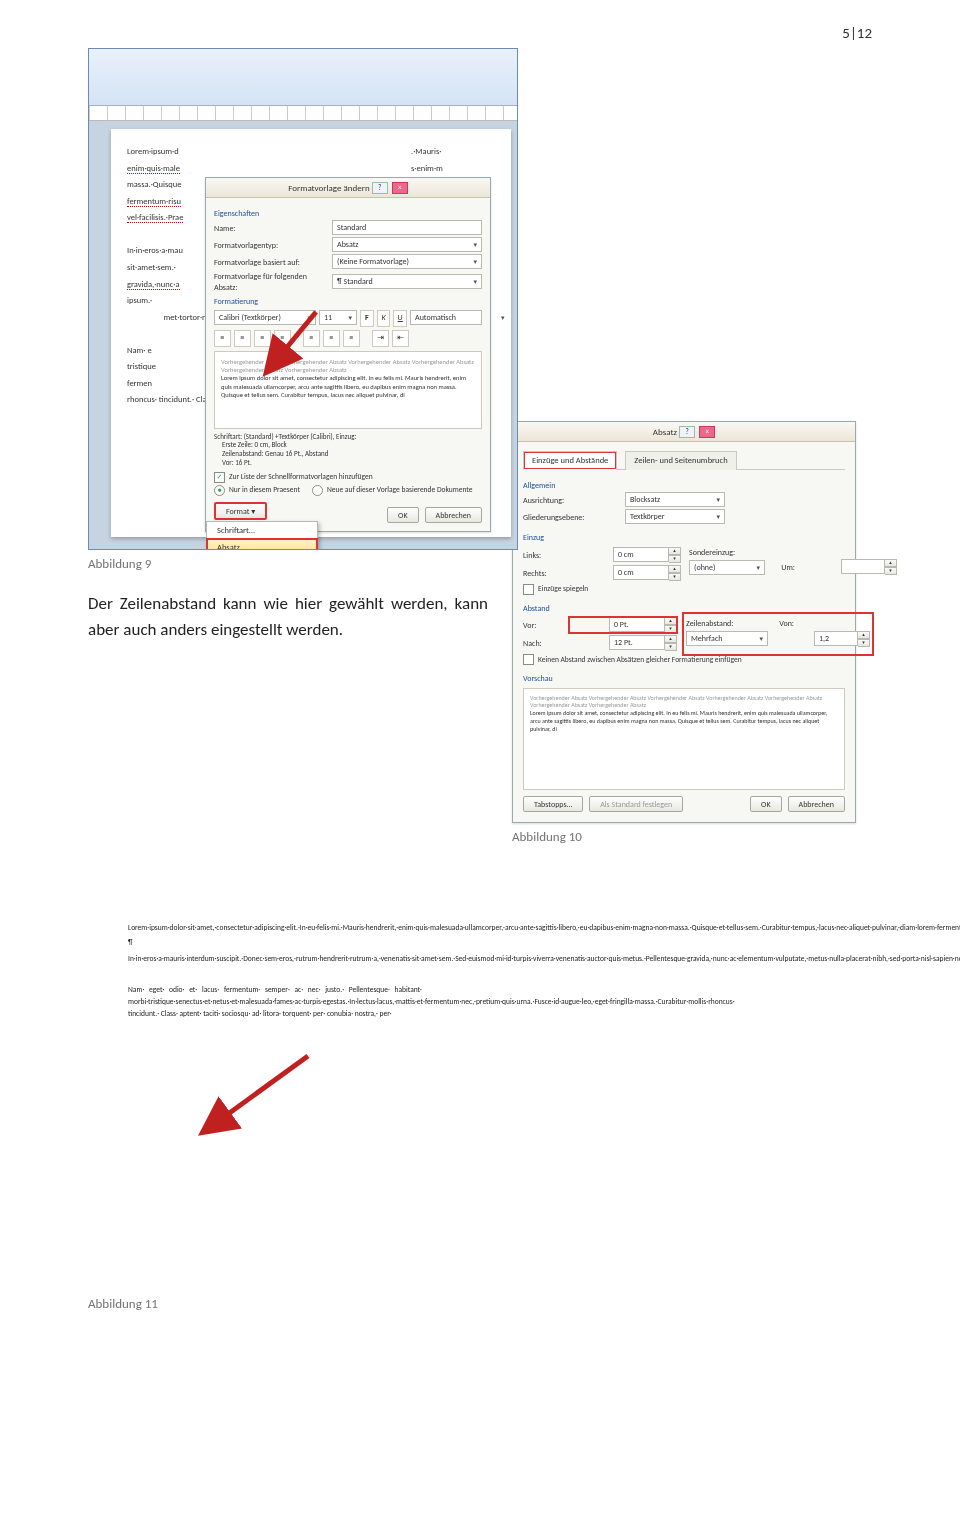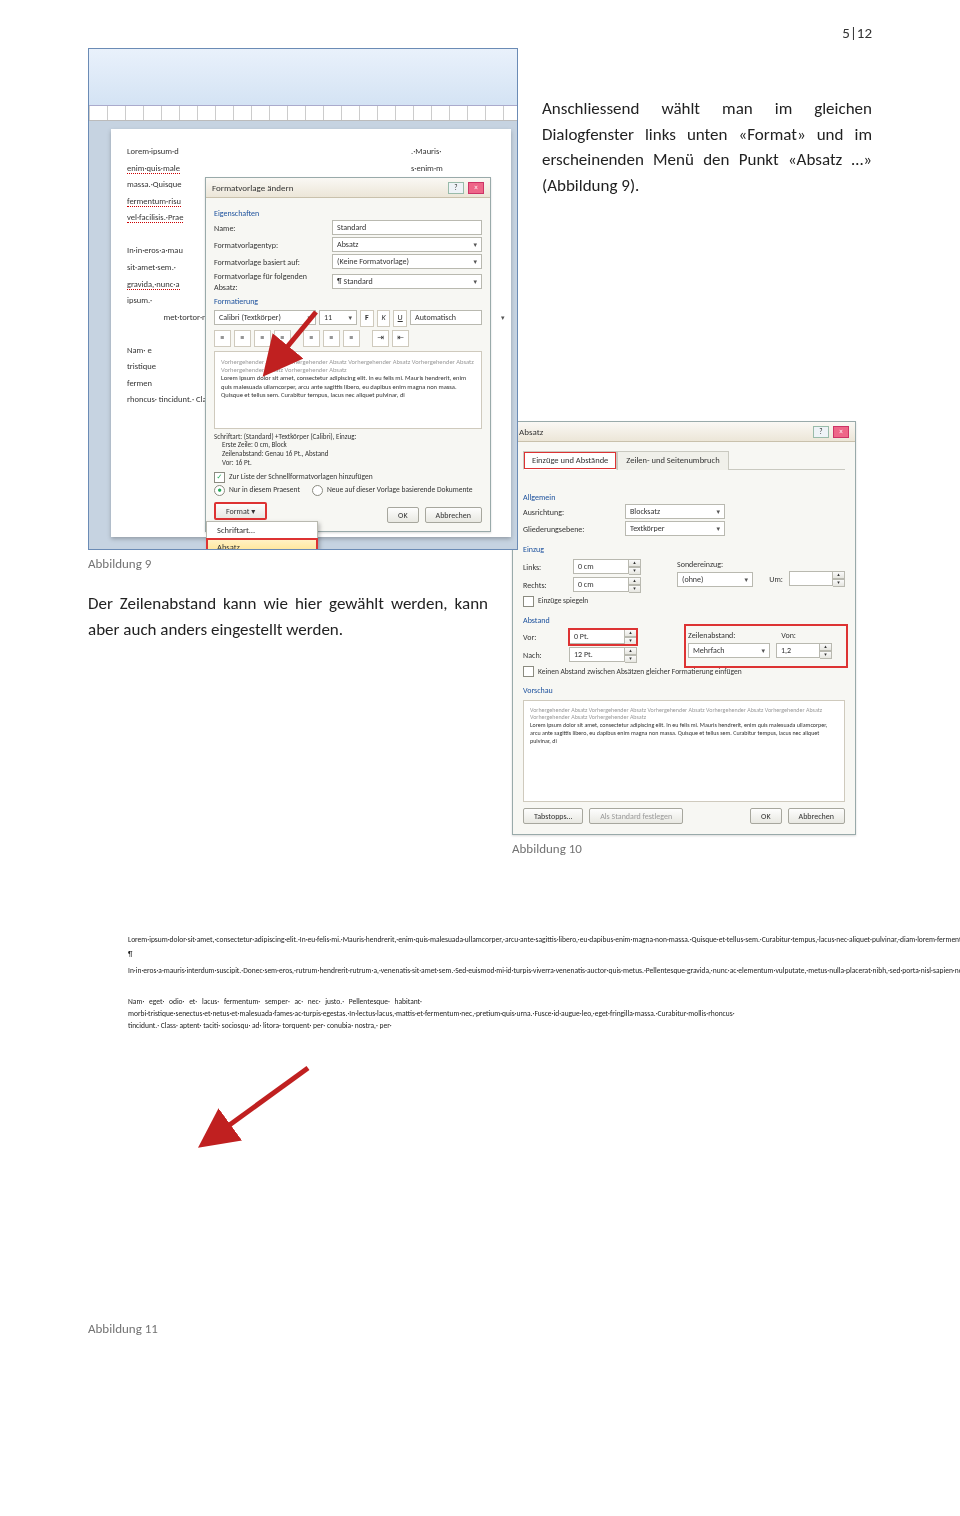--- a/index.html
+++ b/index.html
@@ -95,21 +95,21 @@
     position: absolute;
     left: 116px; top: 56px;
     width: 284px;
     z-index: 3;
   }
   .dlg-title {
     background: linear-gradient(#faf8f4,#ece6d8);
     border-bottom: 1px solid #c9c1ac;
     padding: 3px 6px;
     font-size: 9px;
-    display:flex; justify-content:space-between; align-items:center;
+    display:flex; justify-content:center; align-items:center;
   }
   .dlg-winbtns span{
     display:inline-block;width:14px;height:10px;border:1px solid #9ba;
     margin-left:2px;text-align:center;line-height:9px;font-size:7px;
     background:#eef3f7;
   }
   .dlg-winbtns .x{background:#e68;color:#fff;border-color:#c36;}
   .dlg-body { background:#f7f7f3; padding:6px 8px 8px; font-size:8px; }
   .dlg-section { font-size:8px; color:#1a4f9c; margin:4px 0 2px; }
   .dlg-field { display:flex; gap:6px; align-items:center; margin:2px 0; }
@@ -156,28 +156,28 @@
     outline:2px solid #d33;outline-offset:-1px;
   }
   .big-arrow{
     position:absolute;left:172px;top:186px;z-index:4;
     width:60px;height:70px;pointer-events:none;
   }
 
   
   .fig10 { width: 344px; margin-top: 64px; }
   .fig10 .dlg-body{padding:8px 10px 10px;}
-  .tabs{display:flex;gap:0;border-bottom:1px solid #c9c9c0;margin-bottom:22px;}
+  .tabs{display:flex;gap:8px;border-bottom:1px solid #c9c9c0;margin-bottom:10px;}
   .tab{padding:3px 8px;font-size:8.5px;border:1px solid #c9c9c0;border-bottom:none;
     background:#f0f0ea;position:relative;top:1px;}
   .tab.active{background:#fff;border-bottom:1px solid #fff;}
   .tab.redline{box-shadow:inset 0 0 0 1px #d33;}
   .twocol{display:flex;gap:8px;}
   .spin{display:flex;}
-  .spin .ibox{width:46px;flex:none;}
+  .spin .ibox{width:46px;flex:none;margin-left:40px;}
   .spin .ud{display:flex;flex-direction:column;}
   .spin .ud span{width:11px;height:6px;border:1px solid #b9b9b0;border-left:0;
     background:linear-gradient(#fafafa,#e6e6e0);font-size:5px;text-align:center;line-height:5px;}
   .group-redfull{outline:2px solid #d33;outline-offset:1px;padding:1px;}
   .redfield{outline:2px solid #d33;outline-offset:-1px;}
   .preview2{border:1px solid #cfcabd;background:#fff;margin:4px 0;padding:6px;
     font-size:6px;color:#999;line-height:1.3;height:88px;overflow:hidden;}
   .preview2 .dark{color:#333;}
 
   
@@ -356,23 +356,20 @@
                   </marker>
                 </defs>
               <line x1="55" y1="5" x2="8" y2="62" stroke="#c02020" stroke-width="5" marker-end="url(#ah1)"></line>
             </svg>
           </div>
         </div>
       </div>
       <div class="caption">Abbildung 9</div>
     </div>
 
-    <div class="col" style="padding-top:48px;">
-      <div class="bodytext">Anschliessend wählt man im gleichen Dialogfenster links unten «Format» und im erscheinenden Menü den Punkt «Absatz …» (Abbildung 9).</div>
-    </div>
   </div>
 
   <div class="row">
     <div class="col" style="flex:0 0 400px;">
       <div class="bodytext">Der Zeilenabstand kann wie hier gewählt werden, kann aber auch anders eingestellt werden.</div>
     </div>
 
     <div class="col" style="flex:0 0 344px;">
 
       <div class="figure fig10" style="margin-top:-170px;">
@@ -560,17 +557,17 @@
         </div>
         <svg class="fig11-arrow" viewBox="0 0 120 90">
           <defs>
               <marker id="ah2" markerWidth="8" markerHeight="8" refX="6" refY="4" orient="auto">
             <path d="M0,0 L8,4 L0,8 Z" fill="#c02020"></path>
               </marker>
             </defs>
           <line x1="110" y1="6" x2="8" y2="80" stroke="#c02020" stroke-width="5" marker-end="url(#ah2)"></line>
         </svg>
       </div>
-      <div class="caption" style="margin-top:19px">Abbildung 11</div>
+      <div class="caption" style="margin-top:6px">Abbildung 11</div>
     </div>
 
   </div>
 </div>
 
 </body></html>

